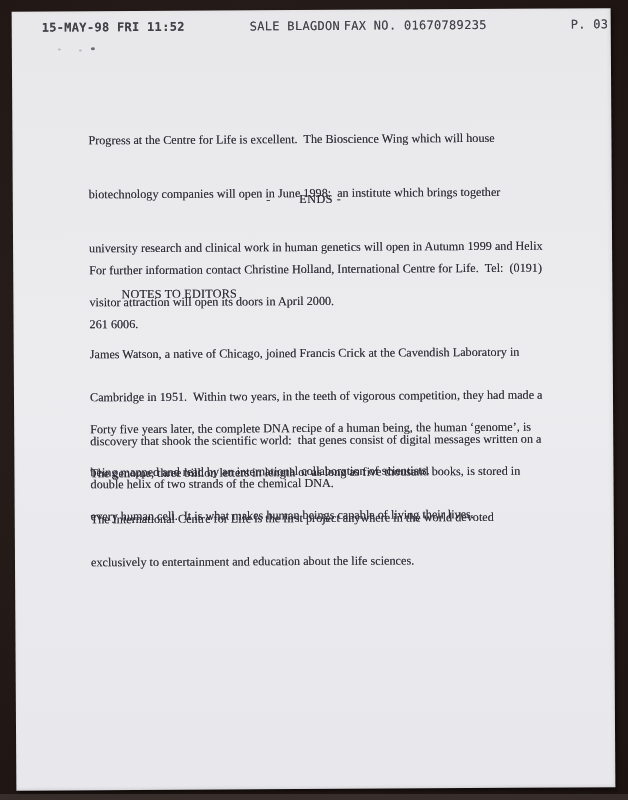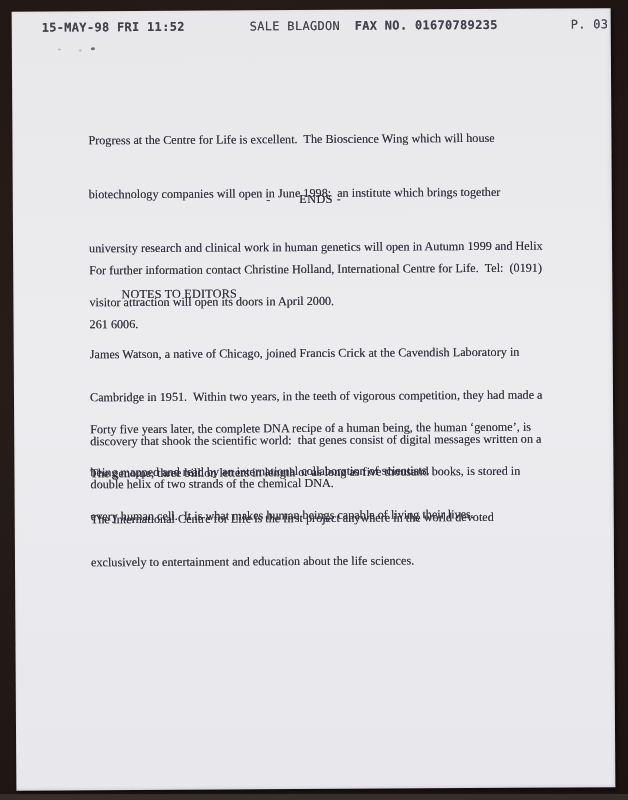--- a/index.html
+++ b/index.html
@@ -37,21 +37,21 @@
     top: 9px; left: 0; right: 0; height: 16px;
     font-family: "DejaVu Sans Mono", monospace;
     font-size: 12px;
     letter-spacing: 0.3px;
     color: #43424a;
     text-shadow: 0 0 0.6px rgba(50,50,60,0.55);
   }
   .hdr { position: absolute; white-space: pre; }
   .hdr-datetime { left: 30px; font-weight: bold; }
   .hdr-sender   { left: 222px; margin-left: 16px; }
-  .hdr-faxno    { left: 343px; font-weight: bold; }
+  .hdr-faxno    { left: 332px; }
   .hdr-page     { left: 544px; padding-left: 15px; }
   .pen-mark { position: absolute; top: 34px; left: 46px; width: 42px; height: 8px; }
   .pen-mark i {
     position: absolute; display: block; border-radius: 50%;
     background: #8a8a92;
   }
   .pen-mark i:nth-child(1) { left: 0;  top: 3px; width: 3px; height: 2px; opacity: .5; }
   .pen-mark i:nth-child(2) { left: 21px; top: 4px; width: 3px; height: 2px; opacity: .5; }
   .pen-mark i:nth-child(3) { left: 33px; top: 2px; width: 4px; height: 3px; background:#55545c; opacity: .85; }
   .textcol {

